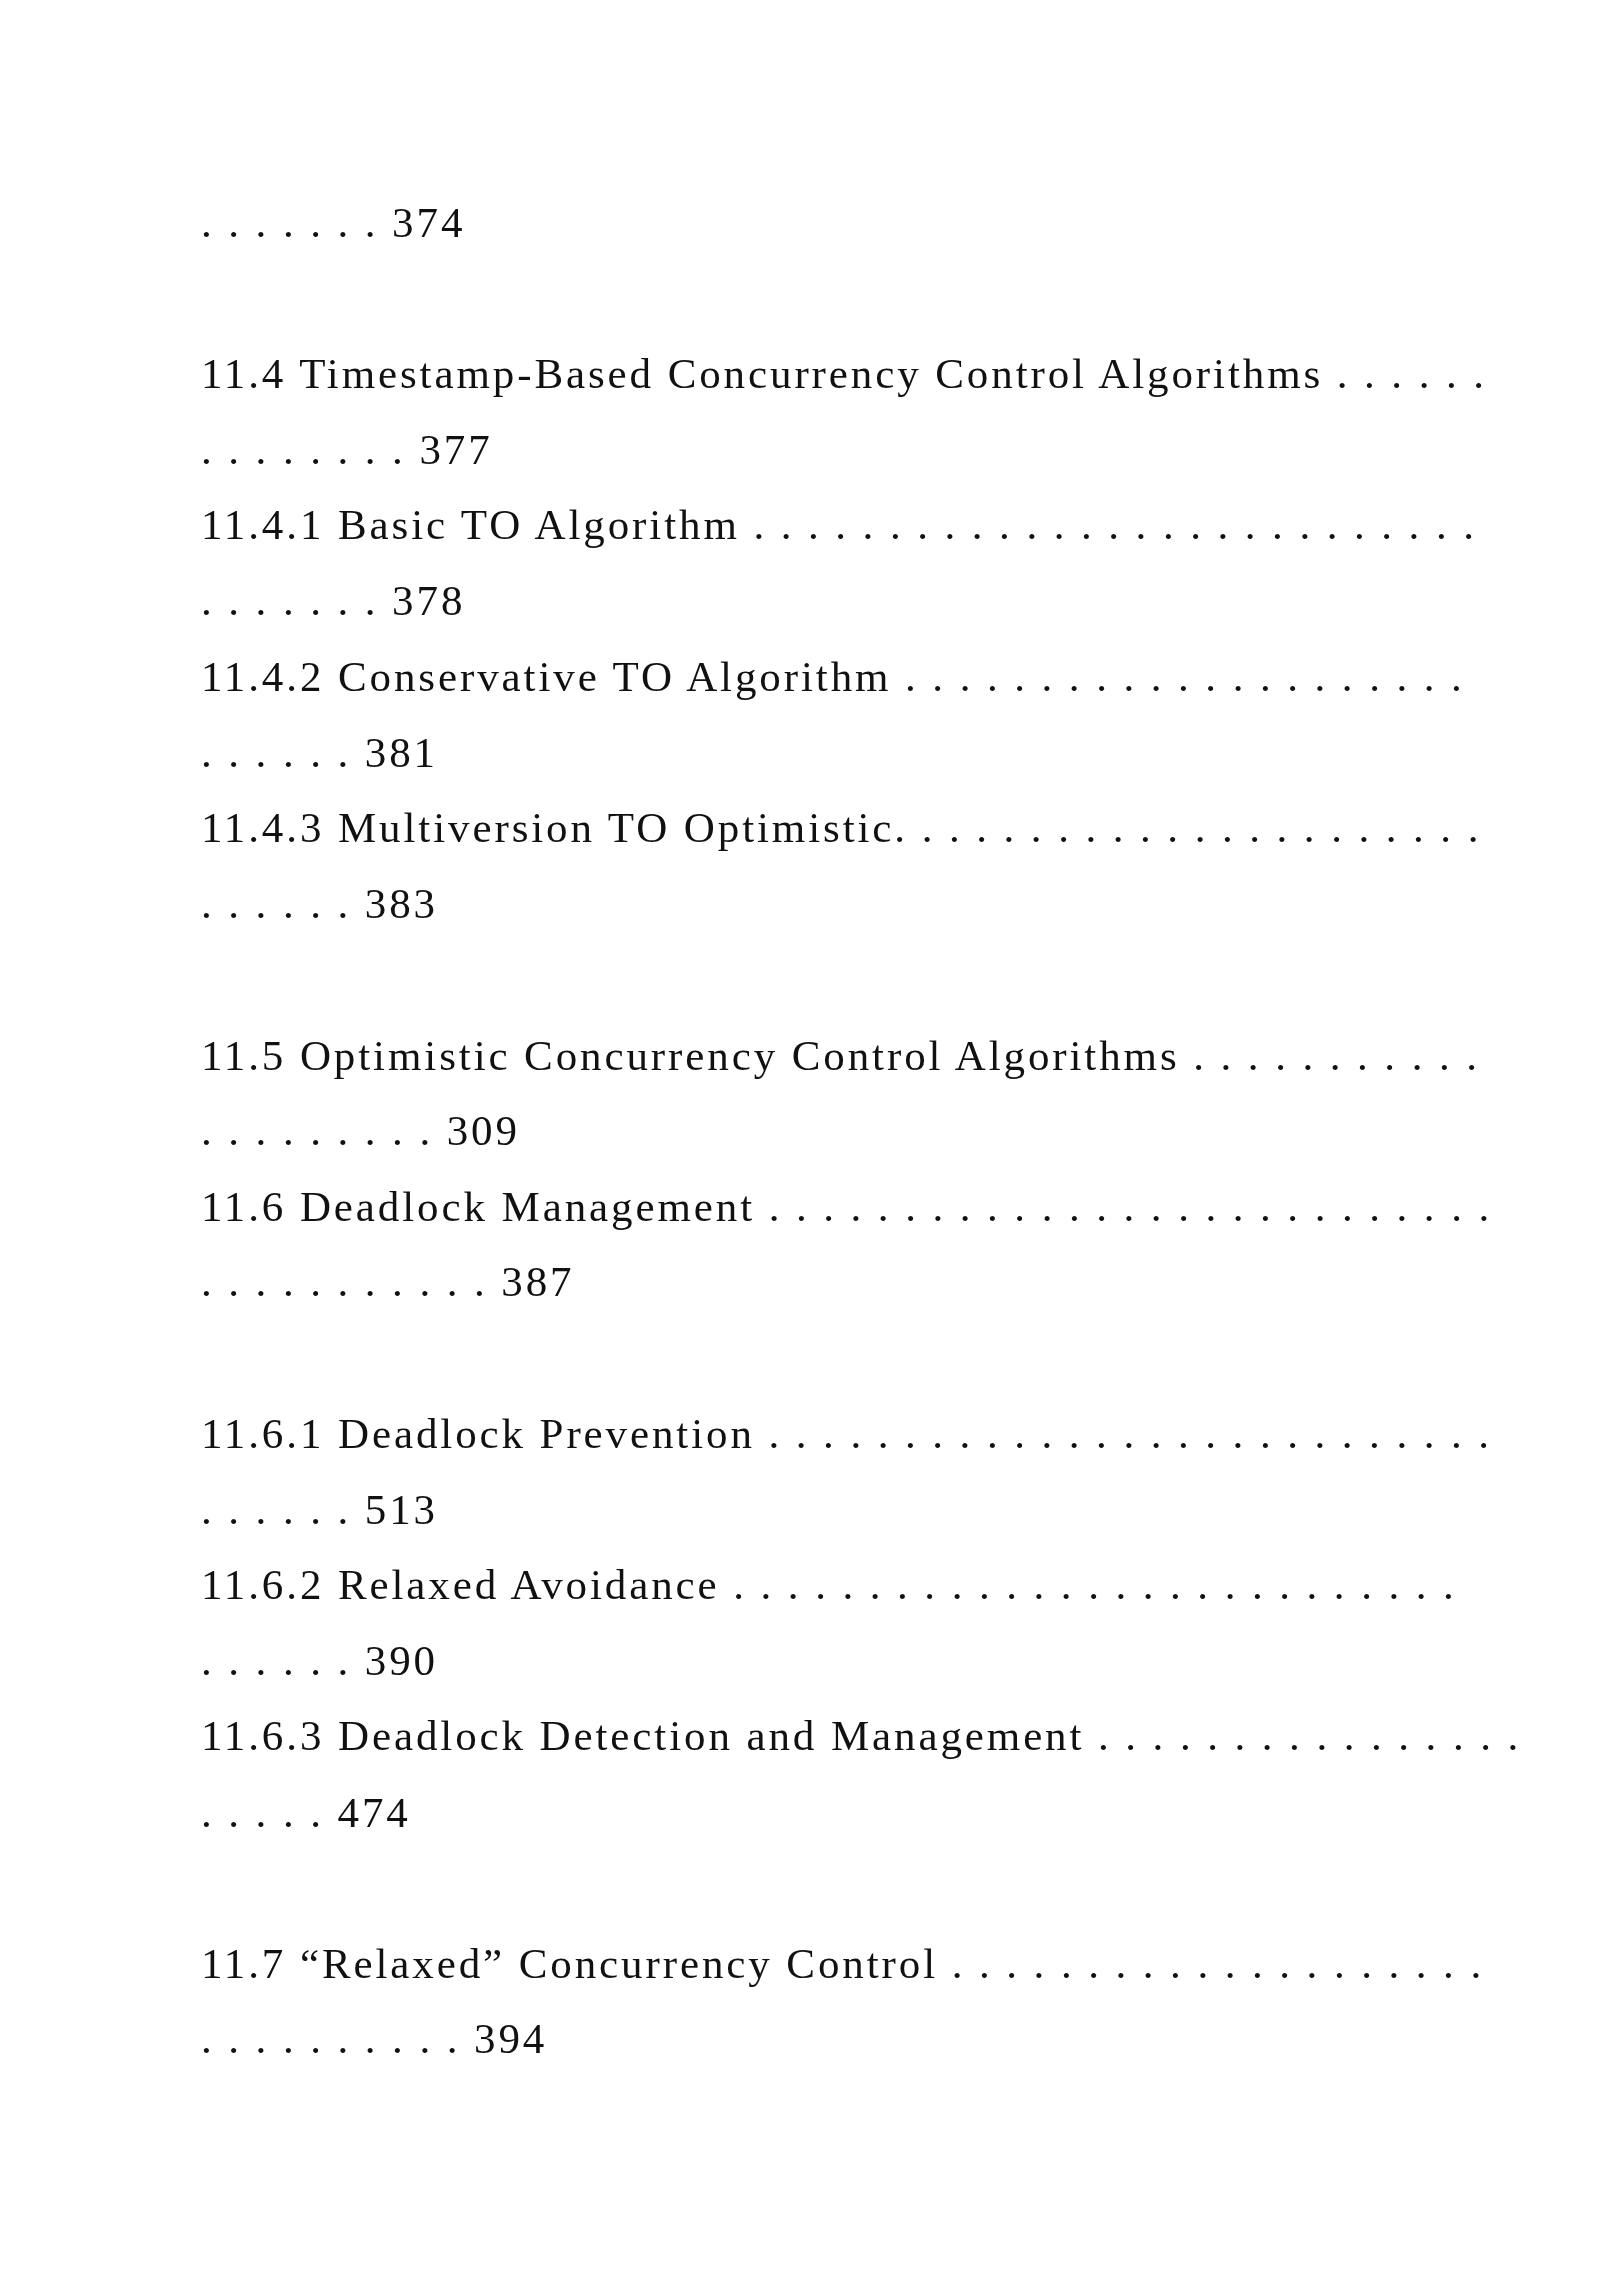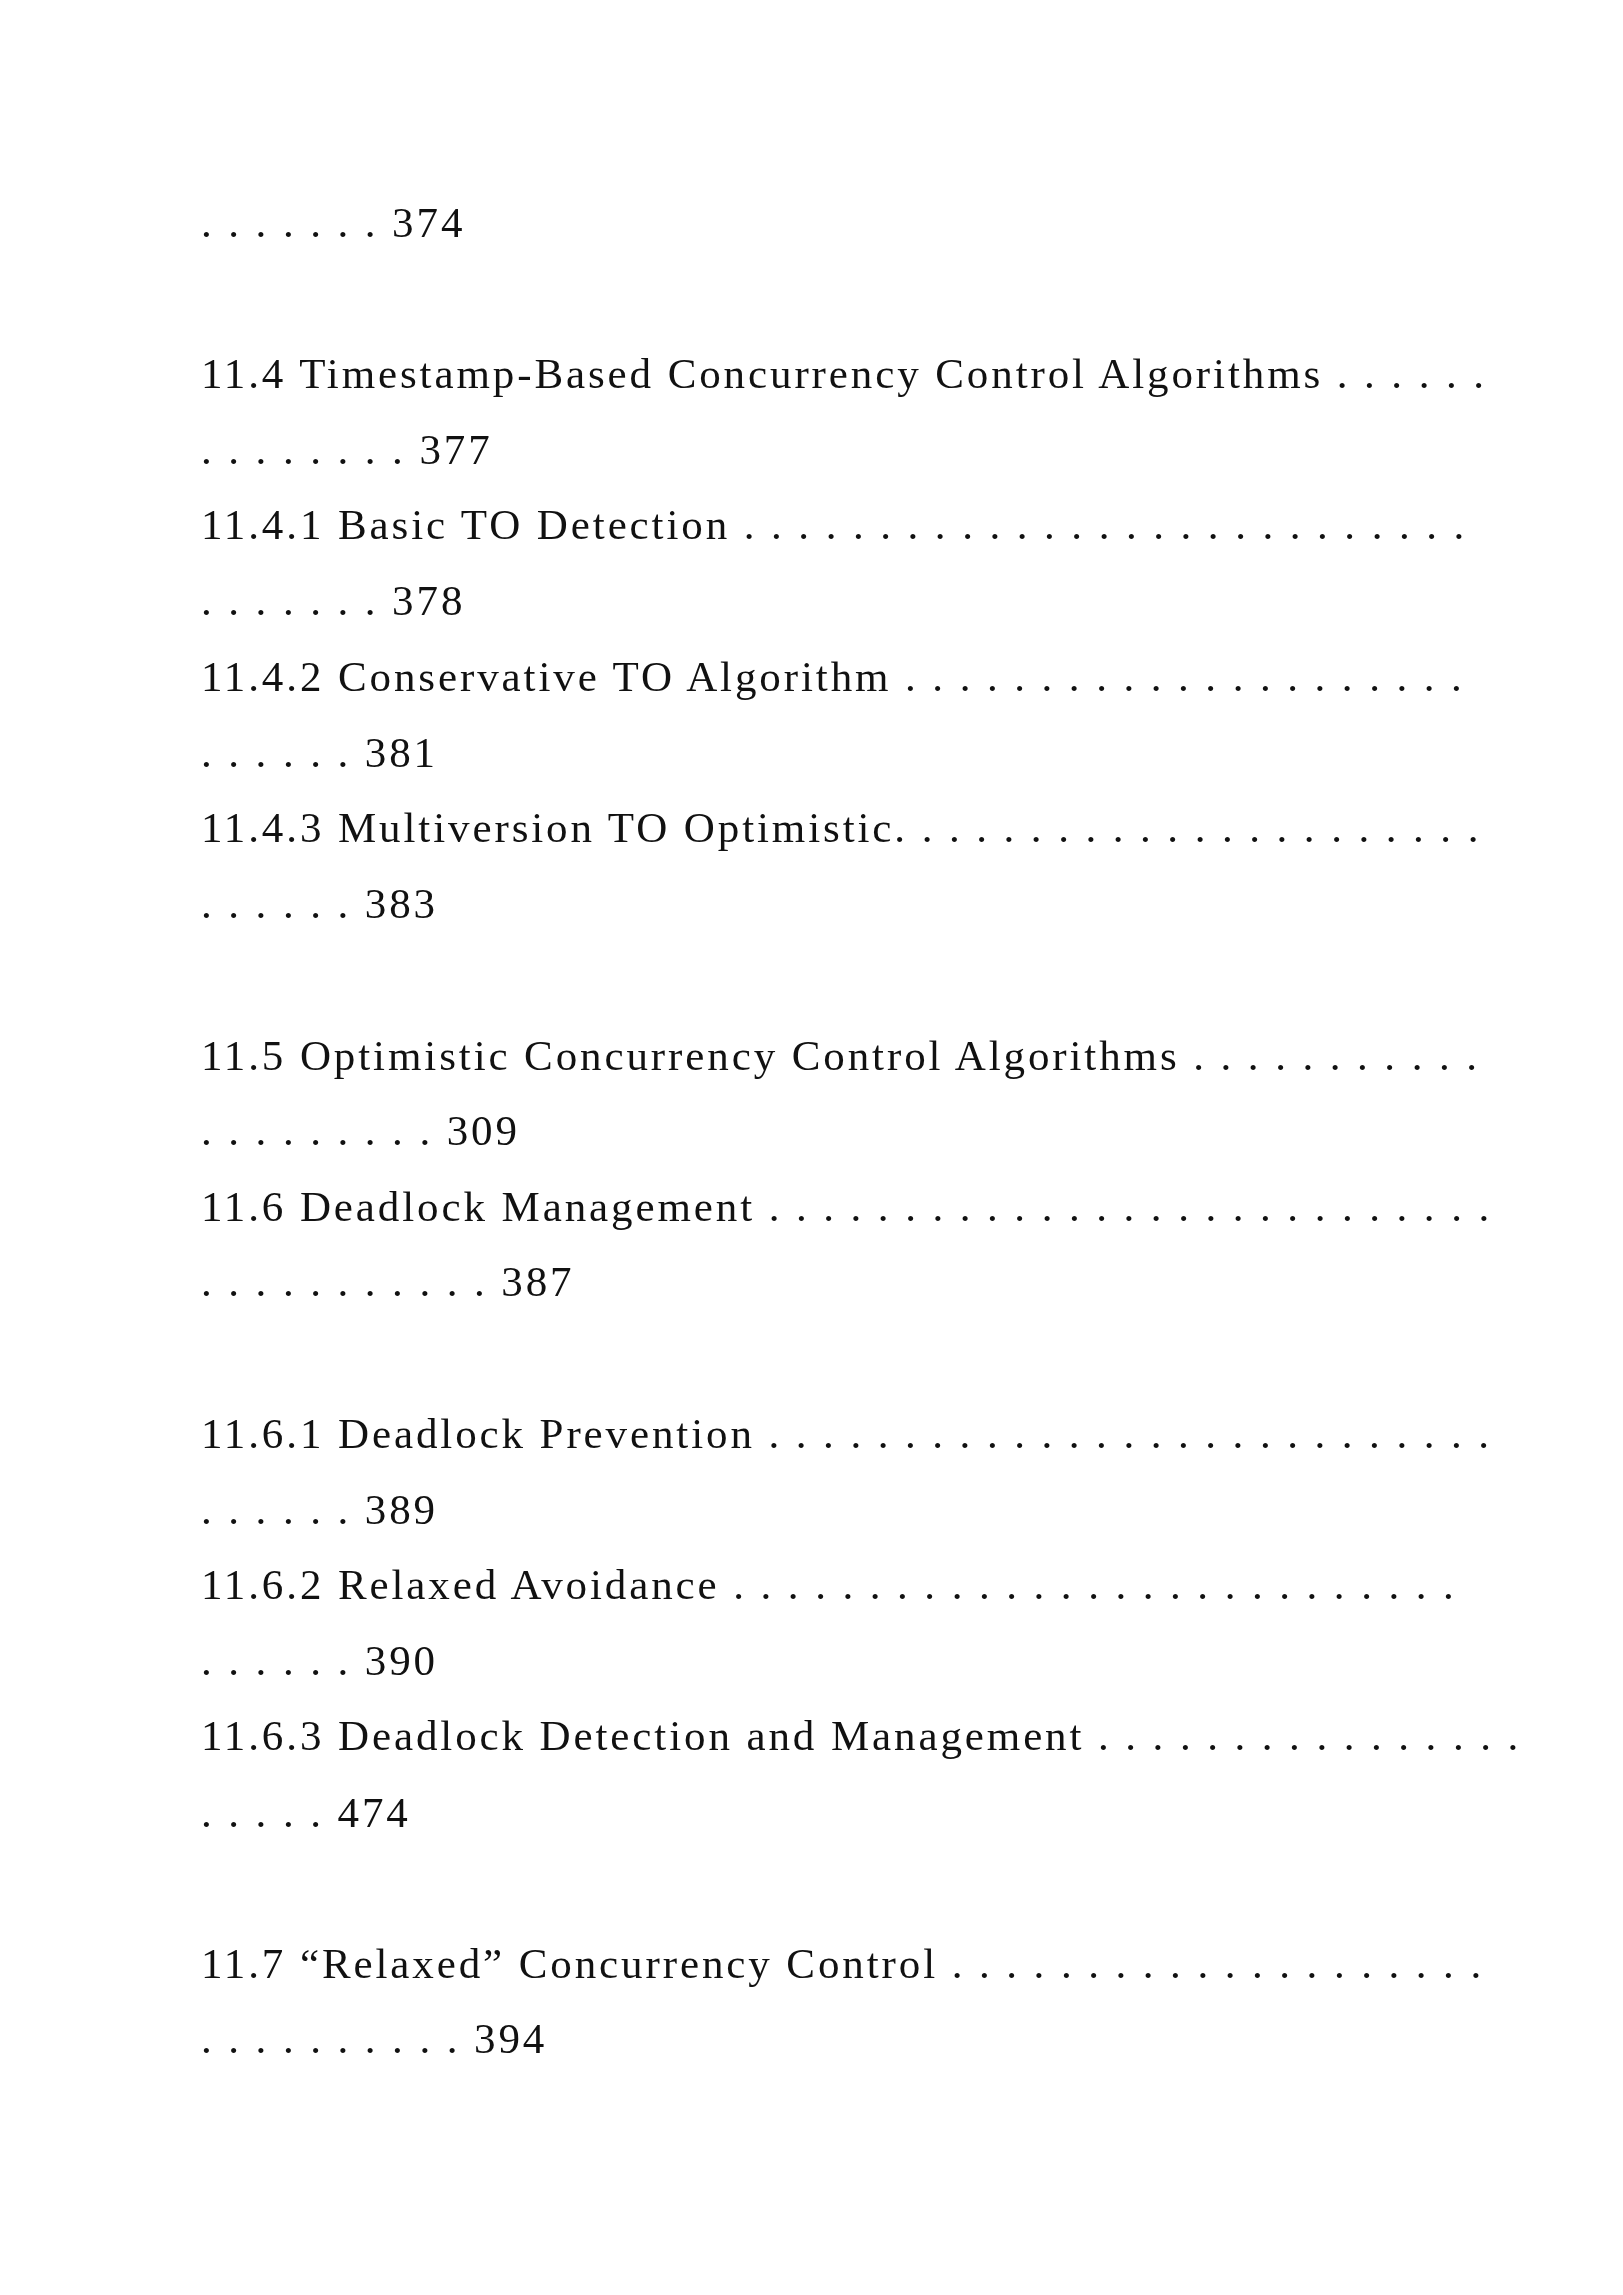--- a/index.html
+++ b/index.html
@@ -40,32 +40,32 @@
   }
 </style>
 </head>
 <body>
 
 <div class="page">
   <div class="toc">
     <div class="toc-line" style="top:201px">. . . . . . . 374</div>
     <div class="toc-line" style="top:352px">11.4 Timestamp-Based Concurrency Control Algorithms . . . . . .</div>
     <div class="toc-line" style="top:428px">. . . . . . . . 377</div>
-    <div class="toc-line" style="top:503px">11.4.1 Basic TO Detection . . . . . . . . . . . . . . . . . . . . . . . . . . .</div>
+    <div class="toc-line" style="top:503px">11.4.1 Basic TO Algorithm . . . . . . . . . . . . . . . . . . . . . . . . . . .</div>
     <div class="toc-line" style="top:579px">. . . . . . . 378</div>
     <div class="toc-line" style="top:655px">11.4.2 Conservative TO Algorithm . . . . . . . . . . . . . . . . . . . . .</div>
     <div class="toc-line" style="top:731px">. . . . . . 381</div>
     <div class="toc-line" style="top:806px">11.4.3 Multiversion TO Optimistic. . . . . . . . . . . . . . . . . . . . . .</div>
     <div class="toc-line" style="top:882px">. . . . . . 383</div>
     <div class="toc-line" style="top:1034px">11.5 Optimistic Concurrency Control Algorithms . . . . . . . . . . .</div>
     <div class="toc-line" style="top:1109px">. . . . . . . . . 309</div>
     <div class="toc-line" style="top:1185px">11.6 Deadlock Management . . . . . . . . . . . . . . . . . . . . . . . . . . .</div>
     <div class="toc-line" style="top:1260px">. . . . . . . . . . . 387</div>
     <div class="toc-line" style="top:1412px">11.6.1 Deadlock Prevention . . . . . . . . . . . . . . . . . . . . . . . . . . .</div>
-    <div class="toc-line" style="top:1488px">. . . . . . 389</div>
+    <div class="toc-line" style="top:1488px">. . . . . . 513</div>
     <div class="toc-line" style="top:1563px">11.6.2 Relaxed Avoidance . . . . . . . . . . . . . . . . . . . . . . . . . . .</div>
     <div class="toc-line" style="top:1639px">. . . . . . 390</div>
     <div class="toc-line" style="top:1714px">11.6.3 Deadlock Detection and Management . . . . . . . . . . . . . . . .</div>
     <div class="toc-line" style="top:1791px">. . . . . 474</div>
     <div class="toc-line" style="top:1942px">11.7 “Relaxed” Concurrency Control . . . . . . . . . . . . . . . . . . . .</div>
     <div class="toc-line" style="top:2017px">. . . . . . . . . . 394</div>
   </div>
 </div>
 
 

